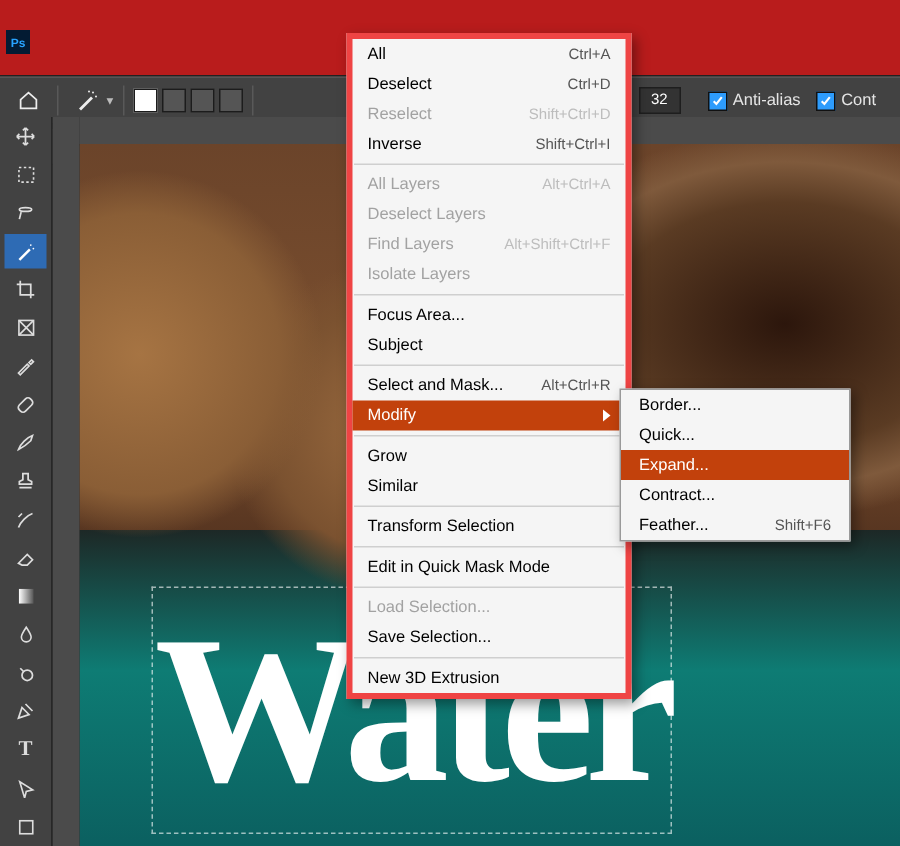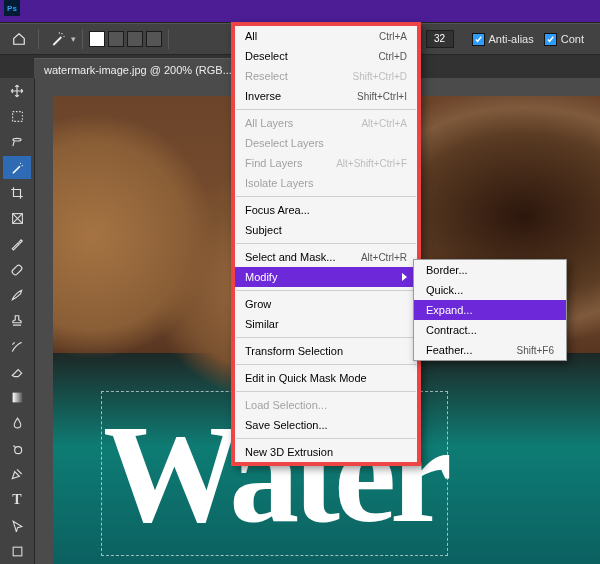--- a/index.html
+++ b/index.html
@@ -1,16 +1,16 @@
 <!DOCTYPE html>
 <html><head>
 <meta charset="utf-8">
 <style>
   html,body{margin:0;padding:0;width:600px;height:564px;overflow:hidden;font-family:"Segoe UI",Tahoma,sans-serif;font-size:11px;background:#323232;color:#ddd;}
-  .menubar{height:22px;background:#4c1d95;display:flex;align-items:flex-start;padding:0 4px;border-bottom:1px solid #222;}
+  .menubar{height:22px;background:#b91c1c;display:flex;align-items:flex-end;padding:14px 4px;border-bottom:1px solid #222;}
   .ps-badge{width:16px;height:16px;background:#031b33;color:#28a3ff;font-size:8px;font-weight:700;display:flex;align-items:center;justify-content:center;margin-right:10px;}
   .menubar-item{padding:3px 8px;color:#e6e6e6;}
   .menubar-item.open{background:#0a3d74;color:#fff;}
   .options-bar{height:30px;background:#424242;border-top:1px solid #555;border-bottom:1px solid #262626;display:flex;align-items:center;padding:0 6px;}
   .opt-icon{width:18px;height:18px;display:flex;align-items:center;justify-content:center;color:#ddd;margin:0 4px;}
   .opt-sep{width:1px;height:20px;background:#595959;margin:0 6px;}
   .swatch{width:14px;height:14px;border:1px solid #1c1c1c;}
   .num-field{width:26px;height:16px;background:#333;border:1px solid #1e1e1e;color:#fff;text-align:center;font-size:10px;line-height:16px;}
   .check{width:11px;height:11px;border:1px solid #111;background:#2d9cfd;display:inline-flex;align-items:center;justify-content:center;margin-right:4px;}
   .check svg{width:9px;height:9px;}
@@ -32,21 +32,21 @@
       radial-gradient(circle 170px at 40px 140px, #a67443 0%, #8a5e36 55%, transparent 72%),
       radial-gradient(circle 150px at 210px 190px, #9c6c40 0%, #7b5230 55%, transparent 75%),
       linear-gradient(180deg,#6b442a 0%, #7b4f2f 35%, #583621 55%, #1d2826 55%, #0e7c74 75%, #0b6060 100%);
   }
   .water-text{position:absolute;bottom:10px;left:50px;font-family:"Times New Roman",serif;font-size:140px;font-weight:700;color:#fff;letter-spacing:-6px;white-space:nowrap;}
   .water-text::before{content:"";position:absolute;inset:-2px;border:1.5px dashed rgba(255,255,255,.6);pointer-events:none;}
   
   .menu{position:absolute;top:22px;left:231px;width:182px;background:#f5f5f5;color:#000;border:4px solid #ef4444;box-shadow:3px 3px 8px rgba(0,0,0,.4);font-size:11px;z-index:50;}
   .mi{height:20px;display:flex;align-items:center;padding:0 10px;justify-content:space-between;}
   .mi.disabled{color:#a2a2a2;text-align:right;}
-  .mi.hover{background:#6d28d9;color:#fff;}
+  .mi.hover{background:#c2410c;color:#fff;}
   .msep{height:1px;background:#cfcfcf;margin:3px 1px;}
   .mi .short{color:#555;font-size:10px;}
   .mi.disabled .short{color:#bdbdbd;}
   .arrow{width:0;height:0;border-top:4px solid transparent;border-bottom:4px solid transparent;border-left:5px solid currentColor;}
   .submenu{position:absolute;top:259px;left:413px;width:152px;background:#f5f5f5;color:#000;border:1px solid #9a9a9a;box-shadow:3px 3px 8px rgba(0,0,0,.4);font-size:11px;z-index:60;}
   .submenu .mi{padding:0 12px;}
 </style>
 </head>
 <body>
 

